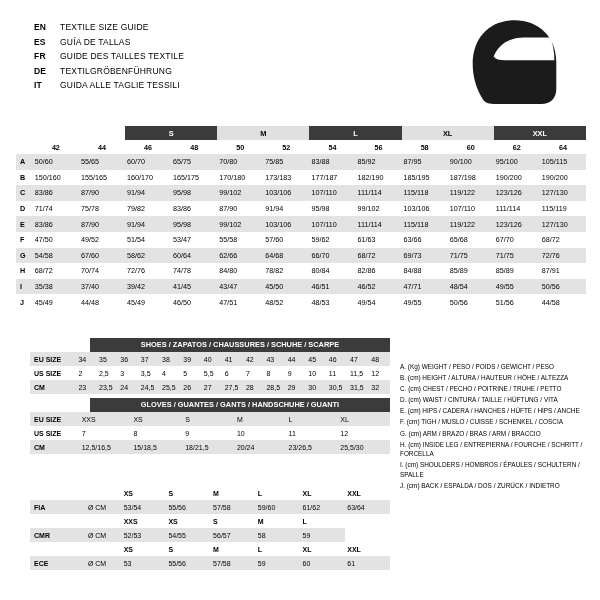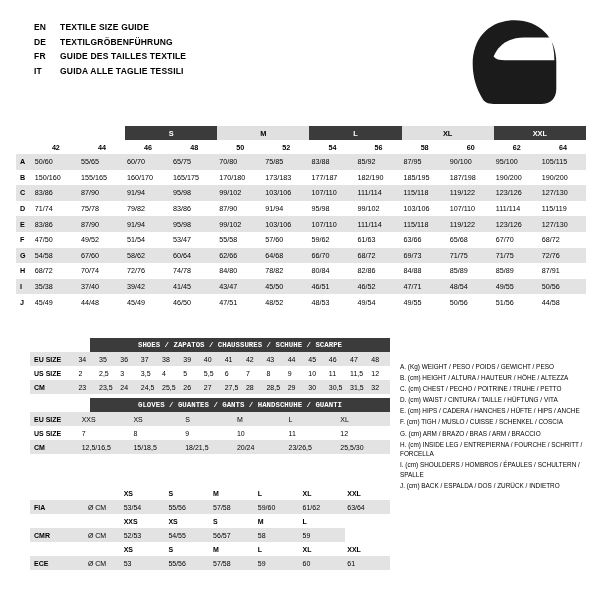--- a/index.html
+++ b/index.html
@@ -11,21 +11,21 @@
     font-size:7px;
     overflow:hidden;
     position:relative;
   }
   .page{position:relative;width:600px;height:600px;}
 
   
   .langs{position:absolute;left:34px;top:22px;}
   .lang-row{display:flex;align-items:flex-start;margin-bottom:4.5px;}
   .lang-code{width:26px;font-size:8.5px;font-weight:bold;letter-spacing:.2px;}
-  .lang-text{font-size:8.5px;font-weight:bold;letter-spacing:.2px;}
+  .lang-text{font-size:8.5px;font-weight:normal;letter-spacing:.2px;}
 
   .helmet-logo{position:absolute;right:38px;top:18px;width:95px;height:92px;}
 
   
   .maintable{position:absolute;left:16px;top:126px;width:570px;border-collapse:collapse;}
   .maintable td{padding:0;height:15.6px;font-size:7.2px;vertical-align:middle;}
   .maintable .rowlabel{width:14px;text-align:left;padding-left:4px;font-weight:bold;font-size:7.2px;}
   .maintable .val{width:47px;text-align:left;padding-left:2px;}
   .hdr td{font-weight:bold;text-align:center;height:14px;}
   .hdr .sz{font-size:7.4px;}
@@ -39,40 +39,44 @@
   .lowtable{position:absolute;border-collapse:collapse;}
   .lowtable td{font-size:7px;padding:0 0 0 2px;height:14px;vertical-align:middle;}
   .lbl{font-weight:bold;width:46px;padding-left:4px !important;}
   .cellgrey{background:#e3e3e3;}
   .cellwhite{background:#fff;}
 
   
   .legend{position:absolute;left:400px;top:362px;width:196px;}
   .legend div{font-size:6.4px;line-height:9.6px;margin-bottom:1.5px;}
 
-  .sec{position:absolute;font-family:Liberation Mono, monospace;}
+  .sec{position:absolute;}
   .sechead{font-weight:bold;color:#fff;background:#3b3b3b;font-size:7.4px;text-align:center;height:14px;line-height:14px;}
 </style>
 </head>
 <body>
 
 <div class="page">
 
   <div class="langs">
     <div class="lang-row">
       <span class="lang-code">EN</span>
       <span class="lang-text">TEXTILE SIZE GUIDE</span>
     </div>
     <div class="lang-row">
-      <span class="lang-code">DE</span>
-      <span class="lang-text">TEXTILGRÖBENFÜHRUNG</span>
+      <span class="lang-code">ES</span>
+      <span class="lang-text">GUÍA DE TALLAS</span>
     </div>
     <div class="lang-row">
       <span class="lang-code">FR</span>
       <span class="lang-text">GUIDE DES TAILLES TEXTILE</span>
+    </div>
+    <div class="lang-row">
+      <span class="lang-code">DE</span>
+      <span class="lang-text">TEXTILGRÖBENFÜHRUNG</span>
     </div>
     <div class="lang-row">
       <span class="lang-code">IT</span>
       <span class="lang-text">GUIDA ALLE TAGLIE TESSILI</span>
     </div>
   </div>
 
   <div class="helmet-logo">
     <svg viewBox="0 0 100 96" width="95" height="92">
       <path d="M50 2 C24 2 6 20 6 48 C6 62 10 74 16 84 C18 88 22 90 28 90 L78 90 C88 90 94 84 94 74 L94 46 C94 20 76 2 50 2 Z" fill="#1b1b1b"></path>

